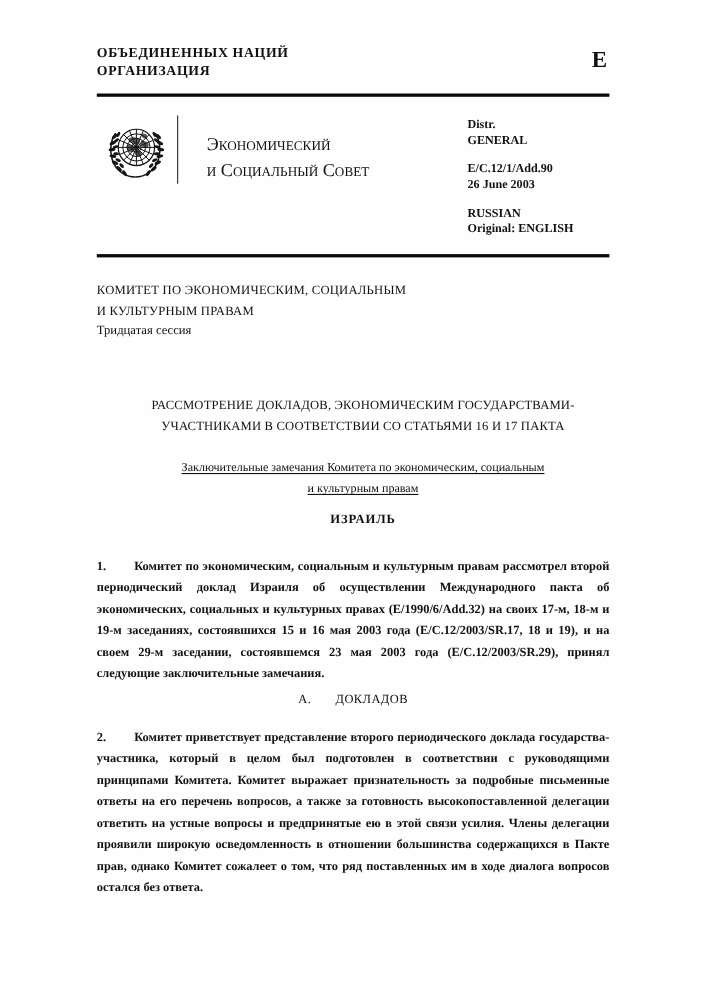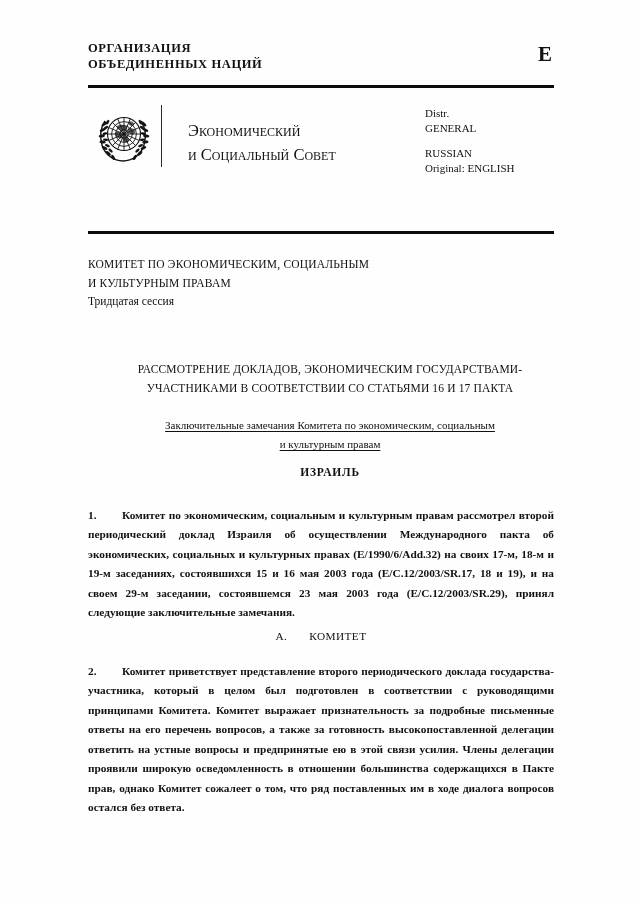--- a/index.html
+++ b/index.html
@@ -93,21 +93,21 @@
   }
   .council-title div { white-space: nowrap; }
 
   .distr-block {
     position: absolute;
     left: 425px;
     top: 106px;
     font-size: 11px;
     line-height: 1.33;
   }
-  .distr-block .grp { margin-bottom: 11px; }
+  .distr-block .grp { margin-bottom: 11px; font-weight: bold; }
   .distr-block .grp:last-child { margin-bottom: 0; }
 
   
   .committee {
     position: absolute;
     left: 88px;
     top: 255px;
     width: 466px;
     font-size: 11.5px;
     line-height: 1.62;
@@ -190,22 +190,22 @@
   .footer span { margin-right: 14px; }
   .footer span:last-child { margin-right: 0; }
 </style>
 </head>
 <body>
 
 <div class="page">
 
   <div class="masthead">
     <div class="org-name">
+      <div>ОБЪЕДИНЕННЫХ НАЦИЙ</div>
       <div>ОРГАНИЗАЦИЯ</div>
-      <div>ОБЪЕДИНЕННЫХ НАЦИЙ</div>
     </div>
     <div class="lang-letter">E</div>
   </div>
 
   <div class="rule rule-top"></div>
 
   <div class="council-block">
     <div class="emblem-wrap">
       <svg width="56" height="58" viewBox="0 0 56 58" aria-hidden="true">
         <g fill="none" stroke="#141414" stroke-width="0.9">
@@ -272,20 +272,24 @@
       <div>и Социальный Совет</div>
     </div>
   </div>
 
   <div class="distr-block">
     <div class="grp">
       <div>Distr.</div>
       <div>GENERAL</div>
     </div>
     <div class="grp">
+      <div>E/C.12/1/Add.90</div>
+      <div>26 June 2003</div>
+    </div>
+    <div class="grp">
       <div>RUSSIAN</div>
       <div>Original:  ENGLISH</div>
     </div>
   </div>
 
   <div class="rule rule-bottom"></div>
 
   <div class="committee">
     <div class="caps">КОМИТЕТ ПО ЭКОНОМИЧЕСКИМ, СОЦИАЛЬНЫМ</div>
     <div class="caps">И КУЛЬТУРНЫМ ПРАВАМ</div>
@@ -302,21 +306,21 @@
     <div><span>и культурным правам</span></div>
   </div>
 
   <div class="country">ИЗРАИЛЬ</div>
 
   <div class="para para-1">
     <span class="num">1.</span><span>Комитет по экономическим, социальным и культурным правам рассмотрел второй периодический доклад Израиля об осуществлении Международного пакта об экономических, социальных и культурных правах (E/1990/6/Add.32) на своих 17-м, 18-м и 19-м заседаниях, состоявшихся 15 и 16 мая 2003 года (E/C.12/2003/SR.17, 18 и 19), и на своем 29-м заседании, состоявшемся 23 мая 2003 года (E/C.12/2003/SR.29), принял следующие заключительные замечания.</span>
   </div>
 
   <div class="section-head">
-    <span class="sec-letter">A.</span><span>КОМИТЕТ</span>
+    <span class="sec-letter">A.</span><span>ДОКЛАДОВ</span>
   </div>
 
   <div class="para para-2">
     <span class="num">2.</span><span>Комитет приветствует представление второго периодического доклада государства-участника, который в целом был подготовлен в соответствии с руководящими принципами Комитета.  Комитет выражает признательность за подробные письменные ответы на его перечень вопросов, а также за готовность высокопоставленной делегации ответить на устные вопросы и предпринятые ею в этой связи усилия.  Члены делегации проявили широкую осведомленность в отношении большинства содержащихся в Пакте прав, однако Комитет сожалеет о том, что ряд поставленных им в ходе диалога вопросов остался без ответа.</span>
   </div>
 
 
 </div>
 
 </body></html>

